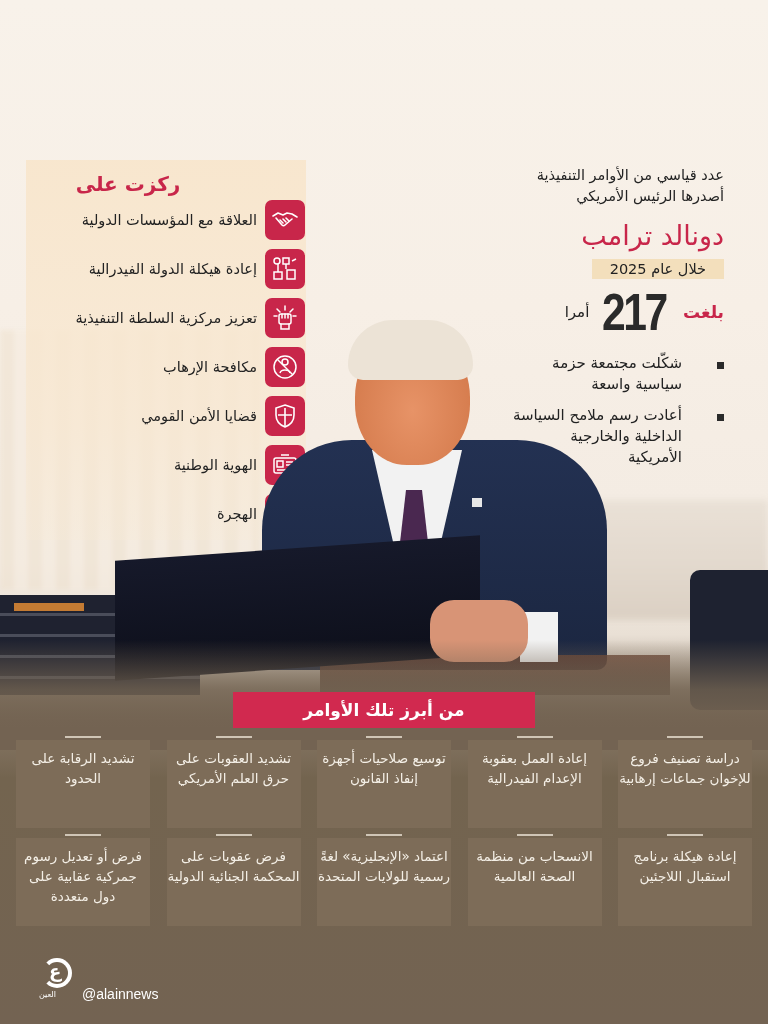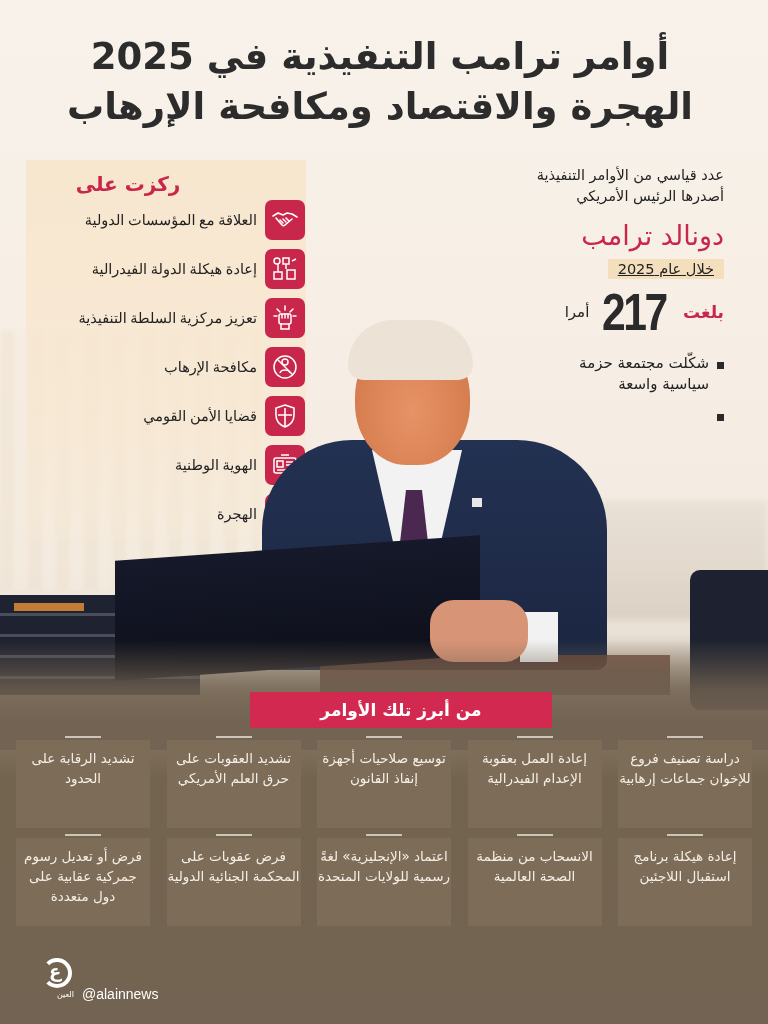--- a/index.html
+++ b/index.html
@@ -39,47 +39,47 @@
     position: absolute; left: 26px; top: 160px; width: 280px; height: 380px;
     background: linear-gradient(180deg, rgba(248,230,205,0.95), rgba(248,232,210,0.75) 70%, rgba(248,235,215,0.3));
   }
   .focus-title {
     position: absolute; top: 172px; right: 540px; width: 200px;
     text-align: center; color: #c8264a; font-weight: bold; font-size: 20px;
   }
   .focus-list { position: absolute; right: 463px; top: 200px; width: 290px; }
   .focus-item {
     display: flex; flex-direction: row; align-items: center; justify-content: flex-start;
-    height: 40px; margin-bottom: 9px; font-family: Liberation Serif, serif;
+    height: 40px; margin-bottom: 9px;
   }
   .icon-box {
     width: 40px; height: 40px; border-radius: 7px; background: #c8264a;
     display: flex; align-items: center; justify-content: center; flex-shrink: 0;
     margin-left: 8px;
   }
   .icon-box svg { width: 28px; height: 28px; }
   .focus-label { font-size: 14.5px; color: #222; white-space: nowrap; }
 
   
   .stats { position: absolute; right: 44px; top: 165px; width: 300px; text-align: right; }
   .stats .intro { font-size: 14.5px; color: #222; line-height: 21px; }
   .stats .name { font-size: 27px; font-weight: normal; color: #c8264a; margin-top: 12px; line-height: 34px; }
   .year-chip {
     display: inline-block; background: #f3dfbc; color: #222; font-size: 14.5px;
-    padding: 2px 10px; margin-top: 6px; text-decoration: underline;
+    padding: 2px 18px; margin-top: 6px;
   }
   .count-row {
     display: flex; flex-direction: row; align-items: center; justify-content: flex-start;
     margin-top: 6px; height: 54px;
   }
   .count-pre { color: #c8264a; font-weight: bold; font-size: 17px; margin-left: 10px; }
   .count-num { font-size: 52px; font-weight: bold; color: #2a2a2a; letter-spacing: -3px; font-family: "Liberation Sans", sans-serif; transform: scaleX(0.82); display: inline-block; }
   .count-post { font-size: 15px; color: #222; margin-right: 6px; }
   .bullets { margin-top: 14px; }
-  .bullet { display: flex; flex-direction: row; align-items: flex-start; margin-bottom: 10px; }
+  .bullet { display: flex; flex-direction: row; align-items: flex-start; margin-bottom: 10px; gap: 27px; }
   .bullet-mark { width: 7px; height: 7px; background: #2a2a2a; margin-top: 9px; margin-left: 8px; flex-shrink: 0; }
   .bullet-text { font-size: 15px; color: #222; line-height: 21px; width: 170px; }
   .suit {
     position: absolute; left: 262px; top: 440px; width: 345px; height: 230px;
     background: linear-gradient(180deg, #233152, #1b2640);
     border-radius: 90px 90px 10px 10px;
   }
   .shirt {
     position: absolute; left: 372px; top: 450px; width: 90px; height: 110px;
     background: #f2f2f2; clip-path: polygon(0 0, 100% 0, 72% 100%, 28% 100%);
@@ -119,21 +119,21 @@
     background: #1e2230; border-radius: 10px 0 0 10px;
   }
   .desk { position: absolute; left: 320px; top: 655px; width: 350px; height: 40px; background: linear-gradient(180deg, #6a4332, #4e3a30); opacity: 0.8; }
   .fade {
     position: absolute; left: 0; top: 640px; width: 768px; height: 110px;
     background: linear-gradient(180deg, rgba(115,100,82,0) 0%, rgba(115,100,82,0.8) 45%, #736352 80%);
   }
 
   
   .banner {
-    position: absolute; left: 250px; top: 692px; width: 302px; height: 36px;
+    position: absolute; left: 233px; top: 692px; width: 302px; height: 36px;
     background: #d1294f; color: #fff; text-align: center;
     font-weight: bold; font-size: 17px; line-height: 36px;
   }
 
   
   .orders { position: absolute; left: 16px; top: 740px; width: 736px; }
   .order-row { display: flex; flex-direction: row; justify-content: space-between; margin-bottom: 10px; }
   .order-card {
     position: relative; width: 134px; height: 88px;
     background: #7d6c58;
@@ -145,35 +145,31 @@
     content: ""; position: absolute; top: -4px; left: 50%; transform: translateX(-50%);
     width: 36px; height: 2px; background: #cfc5b6;
   }
   .order-row.second .order-card { height: 88px; }
 
   
   .brand { position: absolute; left: 38px; top: 958px; display: flex; flex-direction: row; align-items: flex-end; direction: ltr; }
   .logo { width: 40px; height: 46px; position: relative; }
   .logo-circle { position: absolute; left: 4px; top: 0; width: 30px; height: 30px; border: 4px solid #fff; border-radius: 50%; border-left-color: transparent; }
   .logo-glyph { position: absolute; left: 11px; top: 3px; color: #fff; font-weight: bold; font-size: 18px; }
-  .logo-text { position: absolute; left: 19px; top: 32px; color: #fff; font-size: 8px; }
+  .logo-text { position: absolute; left: 1px; top: 32px; color: #fff; font-size: 8px; }
   .handle { color: #fff; font-size: 14px; font-family: "Liberation Sans", sans-serif; margin-left: 4px; margin-bottom: 2px; }
 </style>
 </head>
 <body>
 
 <div class="canvas">
 
   <div class="curtain"></div>
   <div class="right-shelf"></div>
 
-  <div class="title">
-    <div>أوامر ترامب التنفيذية في 2025</div>
-    <div>الهجرة والاقتصاد ومكافحة الإرهاب</div>
-  </div>
 
   <div class="focus-panel"></div>
   <div class="focus-title">ركزت على</div>
 
   <div class="focus-list">
     <div class="focus-item">
       <span class="icon-box">
         <svg viewBox="0 0 28 28" fill="none" stroke="#fff" stroke-width="1.6" stroke-linecap="round" stroke-linejoin="round">
           <path d="M2 10l5-3 5 2 4-2 5 1 5 3"></path>
             <path d="M5 12l6 7c1 1 2 1 3 0l7-6"></path>
@@ -258,20 +254,21 @@
       <span class="count-num">217</span>
       <span class="count-post">أمرا</span>
     </div>
     <div class="bullets">
       <div class="bullet">
         <span class="bullet-mark"></span>
         <span class="bullet-text">شكّلت مجتمعة حزمة سياسية واسعة</span>
       </div>
       <div class="bullet">
         <span class="bullet-mark"></span>
+        <span class="bullet-text">أعادت رسم ملامح السياسة الداخلية والخارجية الأمريكية</span>
       </div>
     </div>
   </div>
 
   <div>
     <div class="books"></div>
     <div class="book-label"></div>
     <div class="phone-right"></div>
     <div class="suit"></div>
     <div class="neck"></div>

